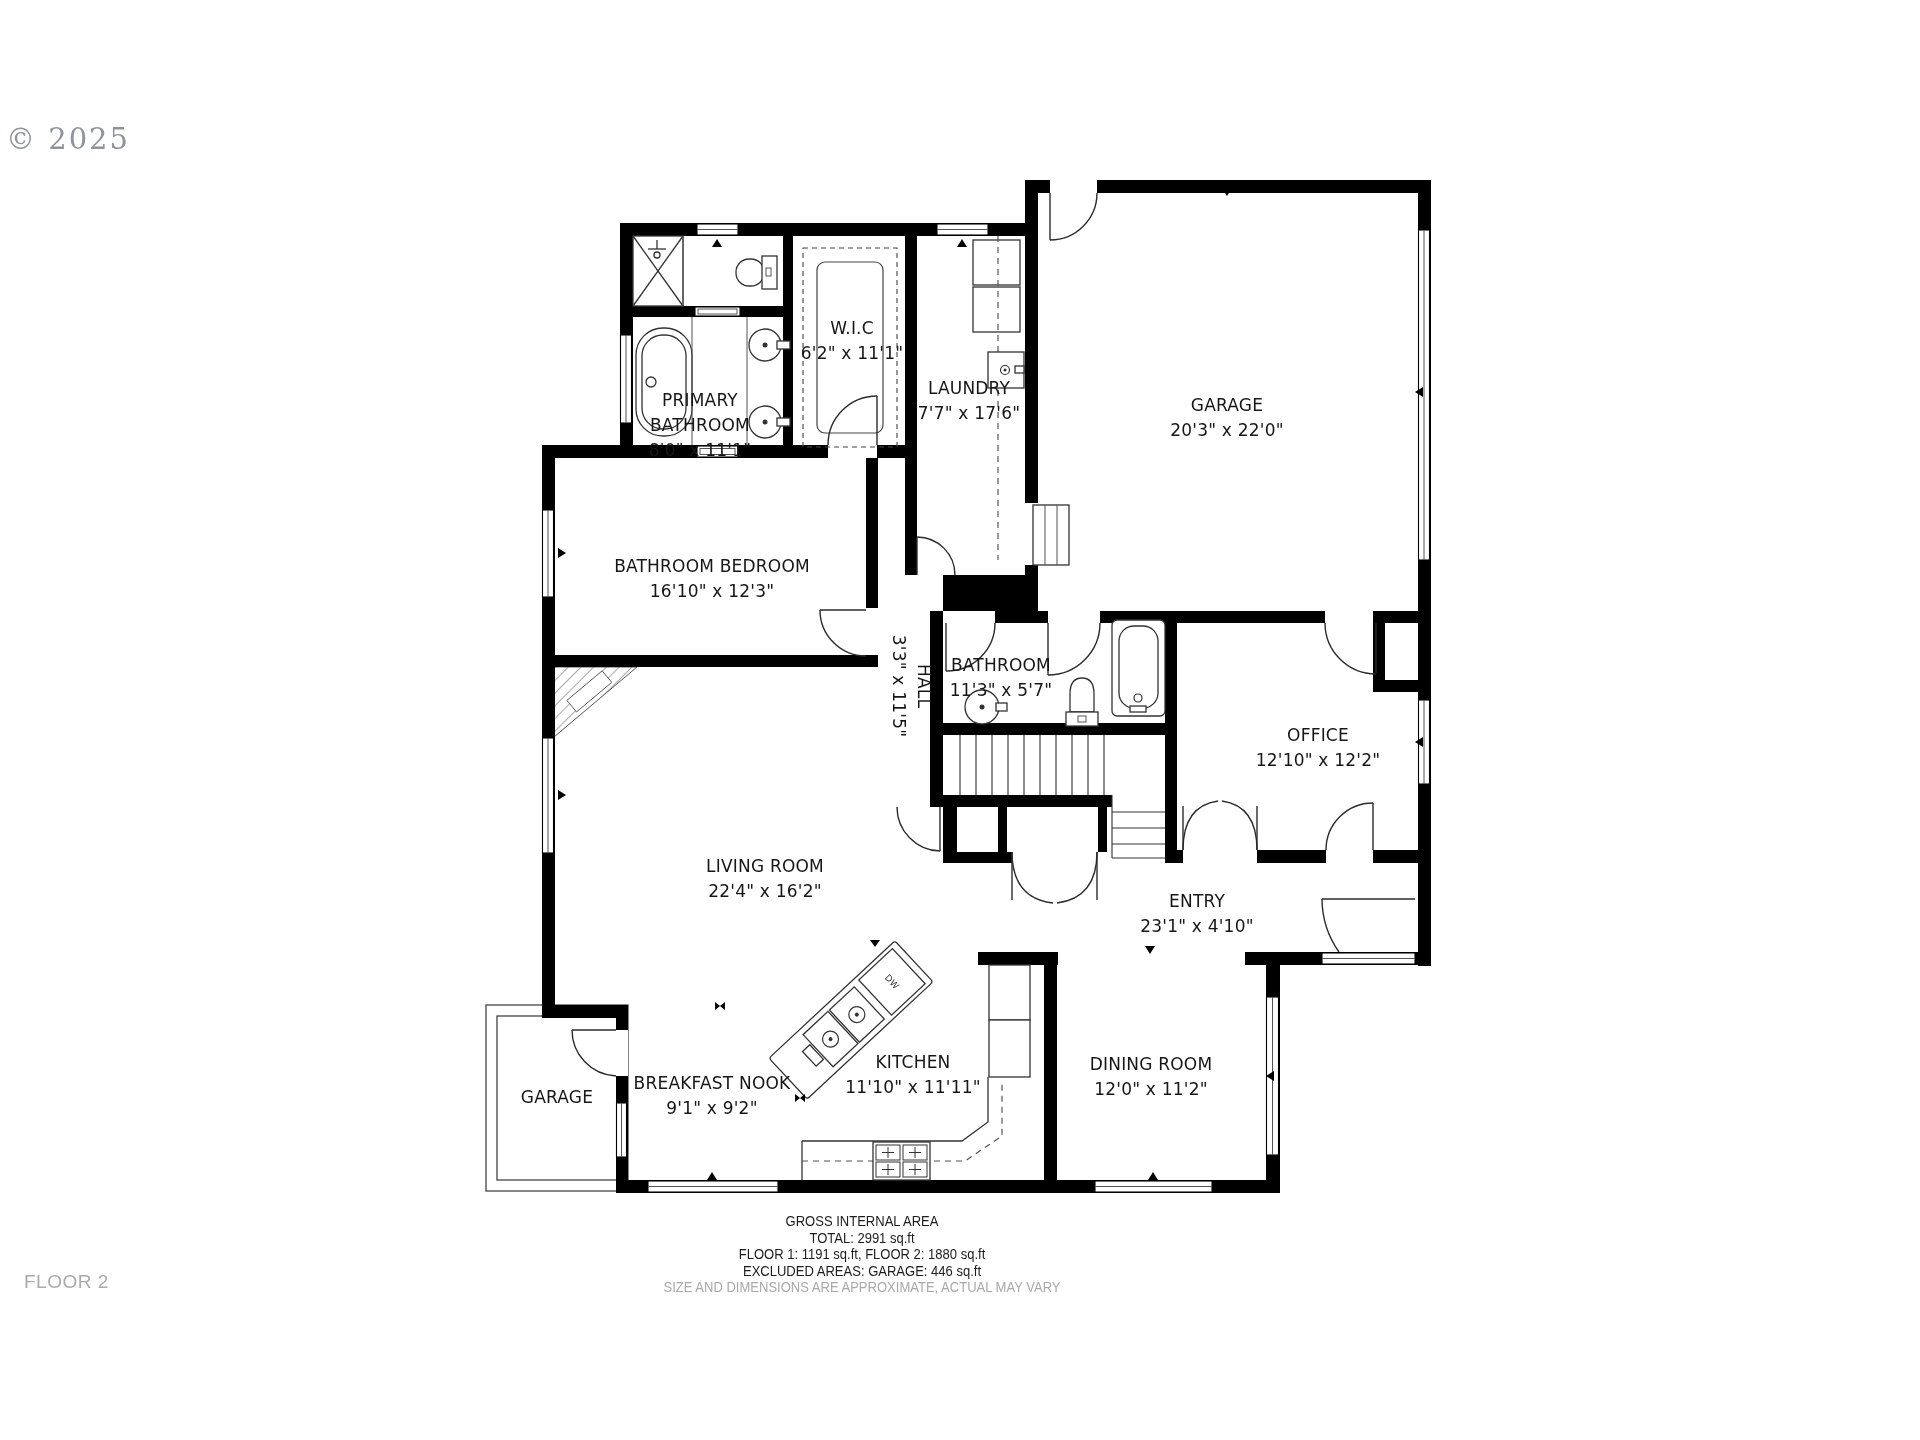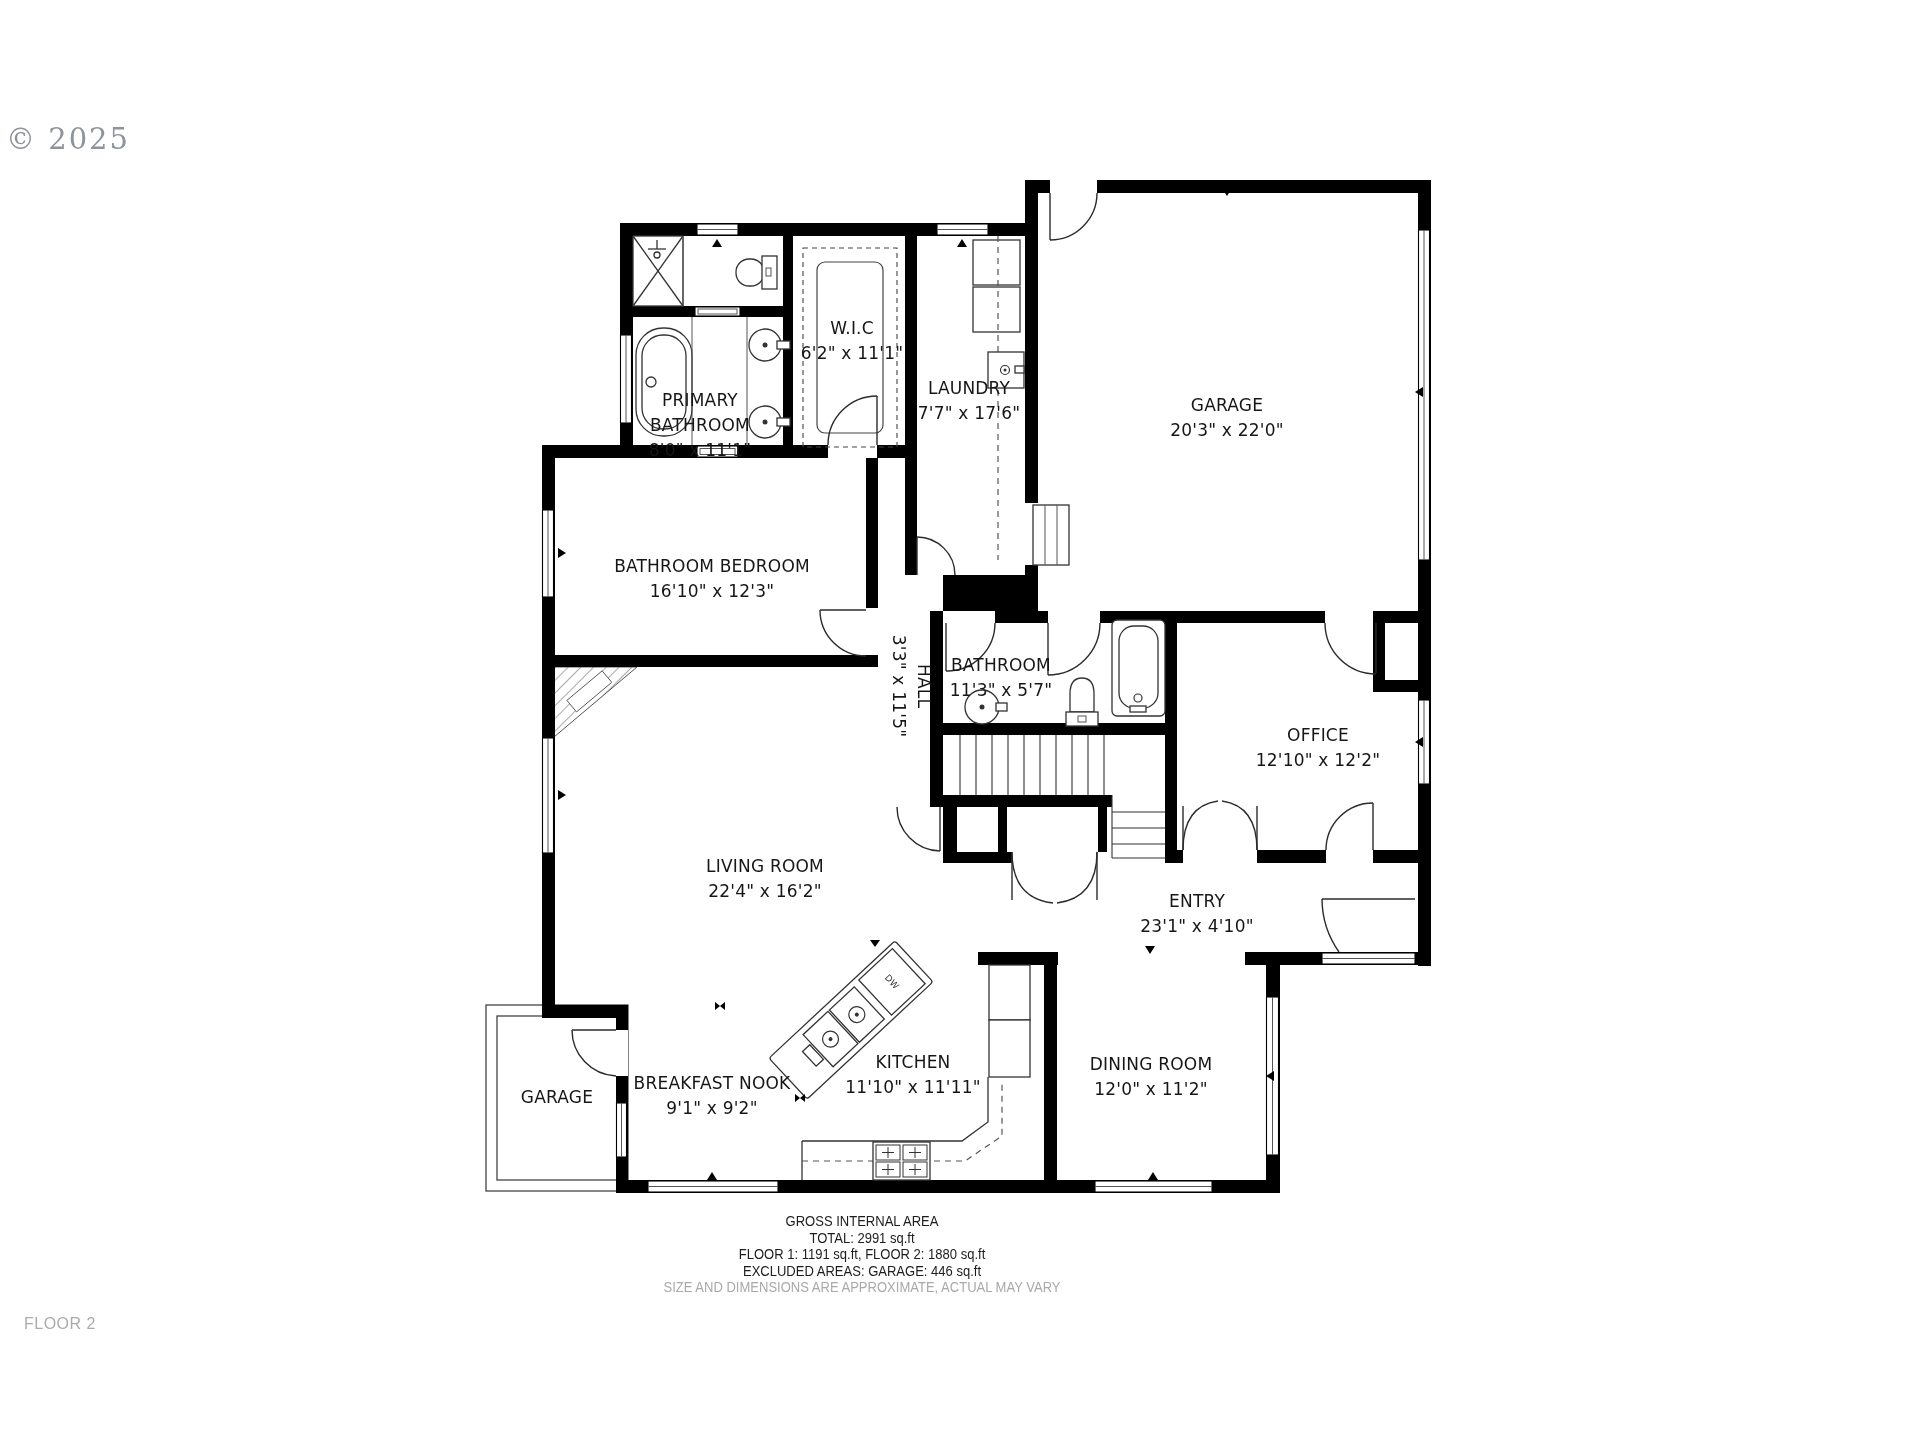--- a/index.html
+++ b/index.html
@@ -6,22 +6,22 @@
   .stage{position:relative;width:1920px;height:1440px;background:#fff;overflow:hidden;
          font-family:"DejaVu Sans",sans-serif;}
   .plan-svg{position:absolute;left:0;top:0;}
   .room{position:absolute;transform:translate(-50%,-50%);text-align:center;color:#161616;
         font-size:17px;line-height:25px;letter-spacing:.2px;white-space:nowrap;}
   .room .nm,.room .dm{display:block;}
   .room.wrap{white-space:normal;width:122px;margin-top:48px;}
   .room.vert{transform:translate(-50%,-50%) rotate(90deg);}
   .copyright{position:absolute;left:6px;top:122px;font-family:"DejaVu Serif",serif;
              font-size:29px;color:#8f949c;letter-spacing:2px;}
-  .floorlabel{position:absolute;left:24px;top:1315px;font-family:"Liberation Sans",sans-serif;
-              font-size:16px;color:#ababab;letter-spacing:.5px;}
+  .floorlabel{position:absolute;left:24px;top:1271px;font-family:"Liberation Sans",sans-serif;
+              font-size:19px;color:#ababab;letter-spacing:.5px;}
   .footer{position:absolute;left:462px;top:1213px;width:800px;text-align:center;
           font-family:"Liberation Sans",sans-serif;font-size:15.5px;line-height:16.5px;
           color:#1d1d1d;transform:scaleX(.84);}
   .footer .muted{color:#a9a9a9;}
   svg .w{fill:#000;}
   svg .fx{fill:#fff;stroke:#333;stroke-width:1.3;}
   svg .ln{stroke:#333;stroke-width:1.3;fill:none;}
   svg .thin{stroke:#555;stroke-width:1;fill:none;}
   svg .door{stroke:#2b2b2b;stroke-width:1.4;fill:none;}
   svg .winbox{fill:#fff;stroke:#000;stroke-width:1.1;}

